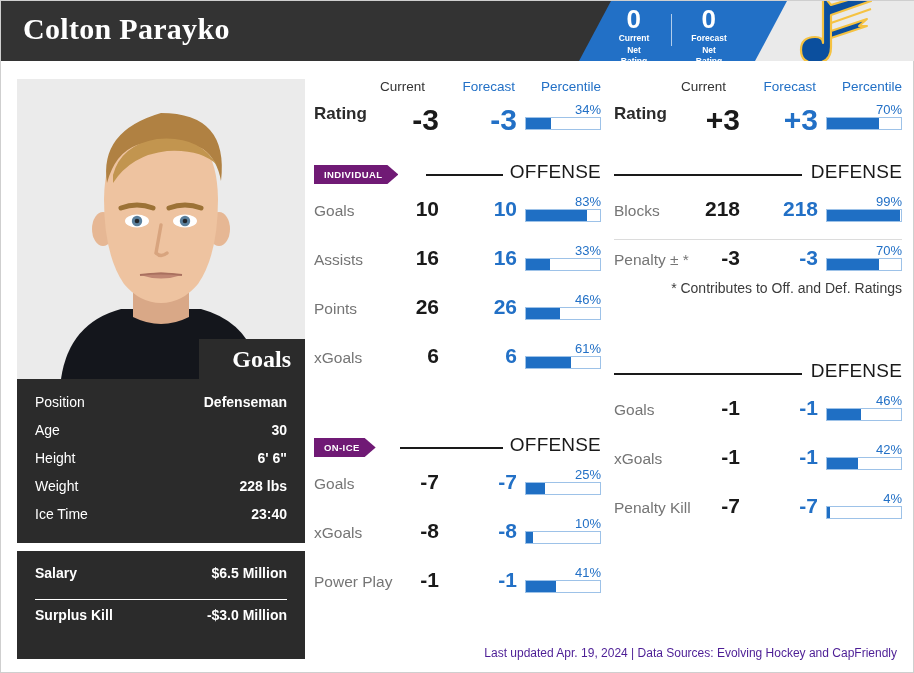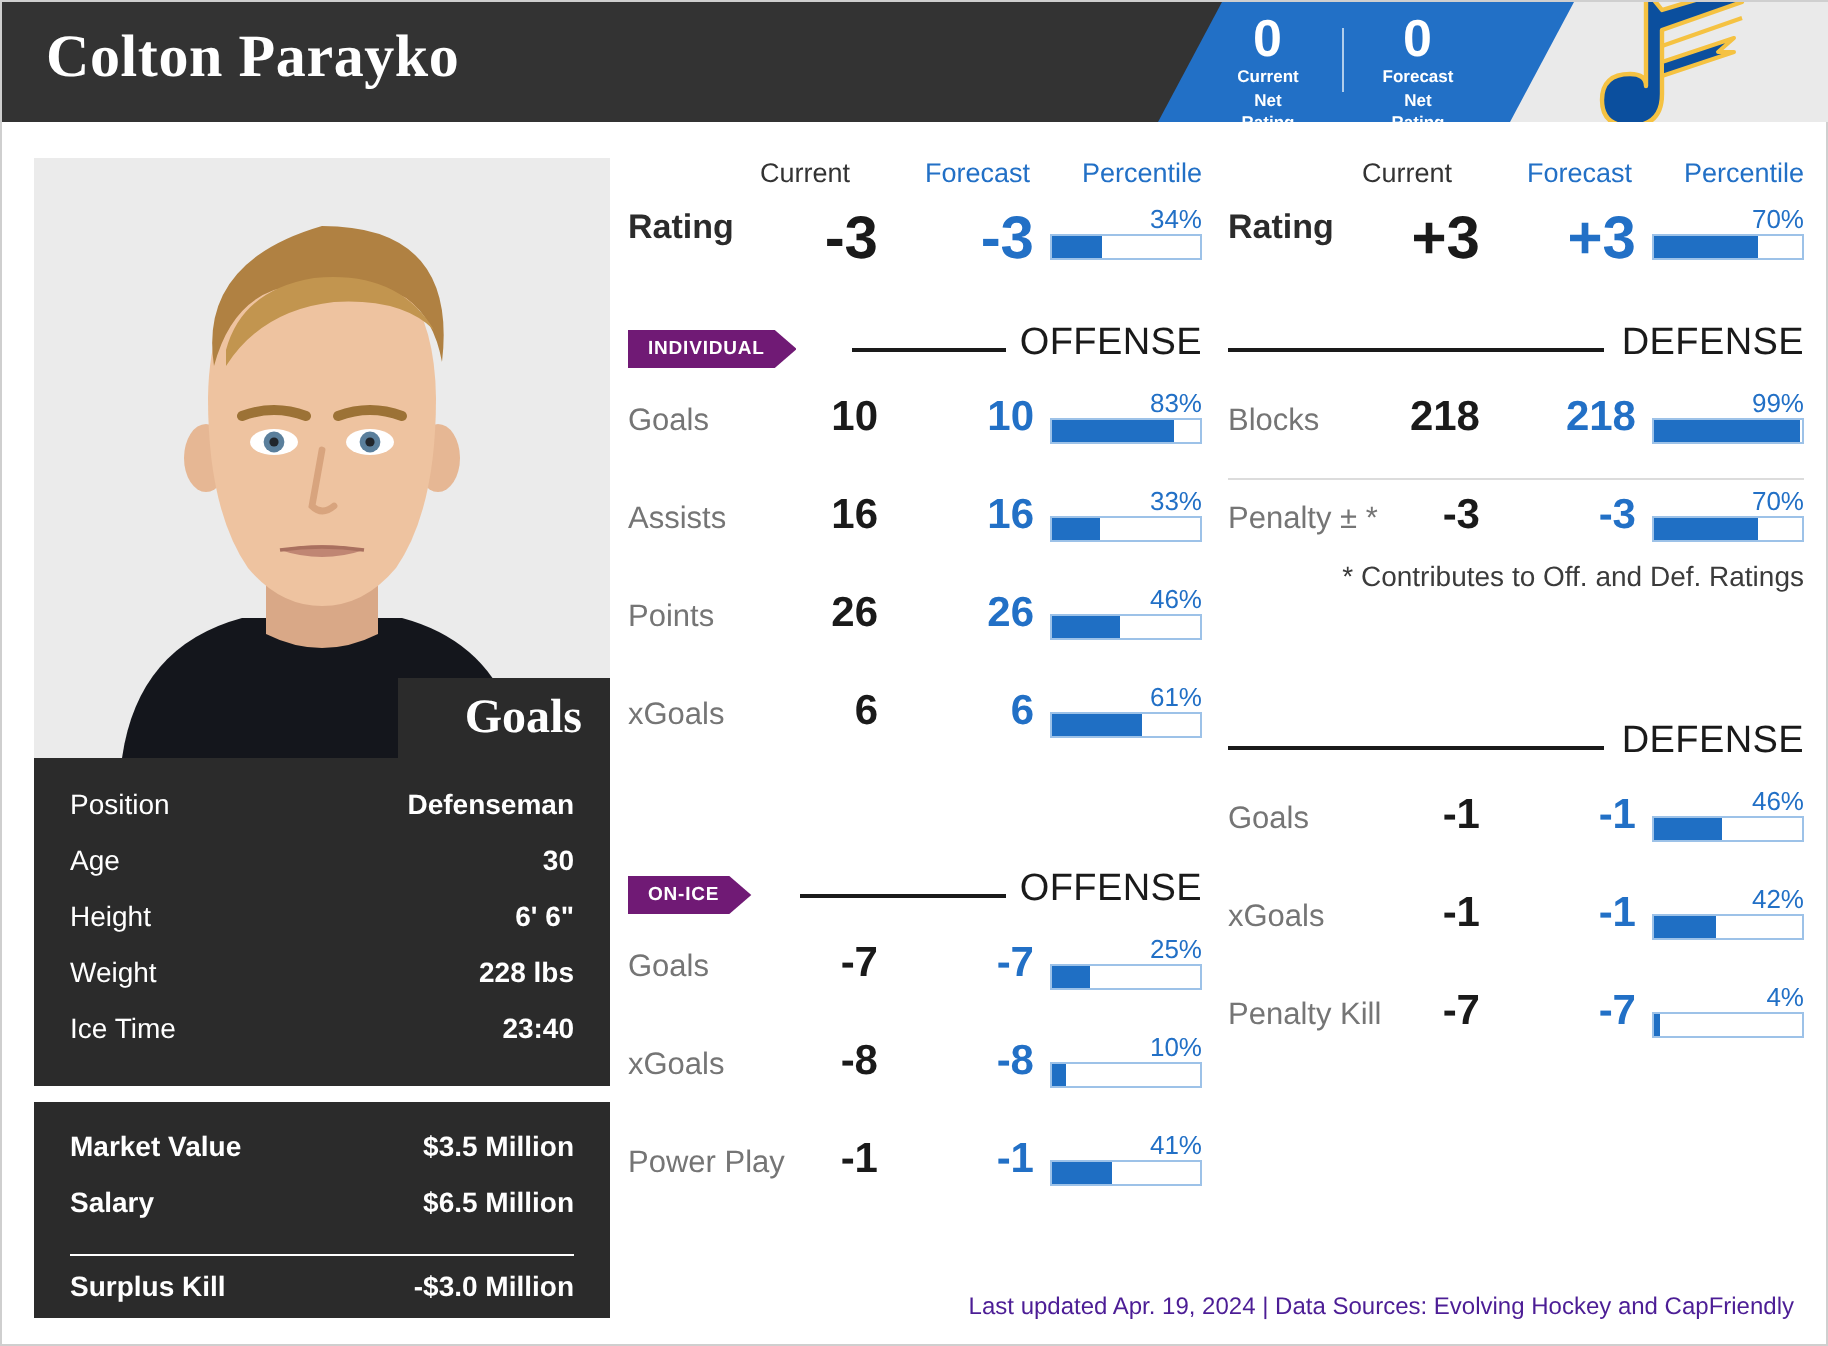--- a/index.html
+++ b/index.html
@@ -412,24 +412,20 @@
       <span class="bio-value">228 lbs</span>
     </div>
     <div class="bio-row">
       <span class="bio-label">Ice Time</span>
       <span class="bio-value">23:40</span>
     </div>
   </div>
 
   <div id="value-box">
     <div class="val-row">
-      <span class="val-label">Market Value</span>
-      <span class="val-value">$3.5 Million</span>
-    </div>
-    <div class="val-row">
       <span class="val-label">Salary</span>
       <span class="val-value">$6.5 Million</span>
     </div>
     <div id="value-divider"></div>
     <div class="val-row">
       <span class="val-label">Surplus Kill</span>
       <span class="val-value">-$3.0 Million</span>
     </div>
   </div>
 

